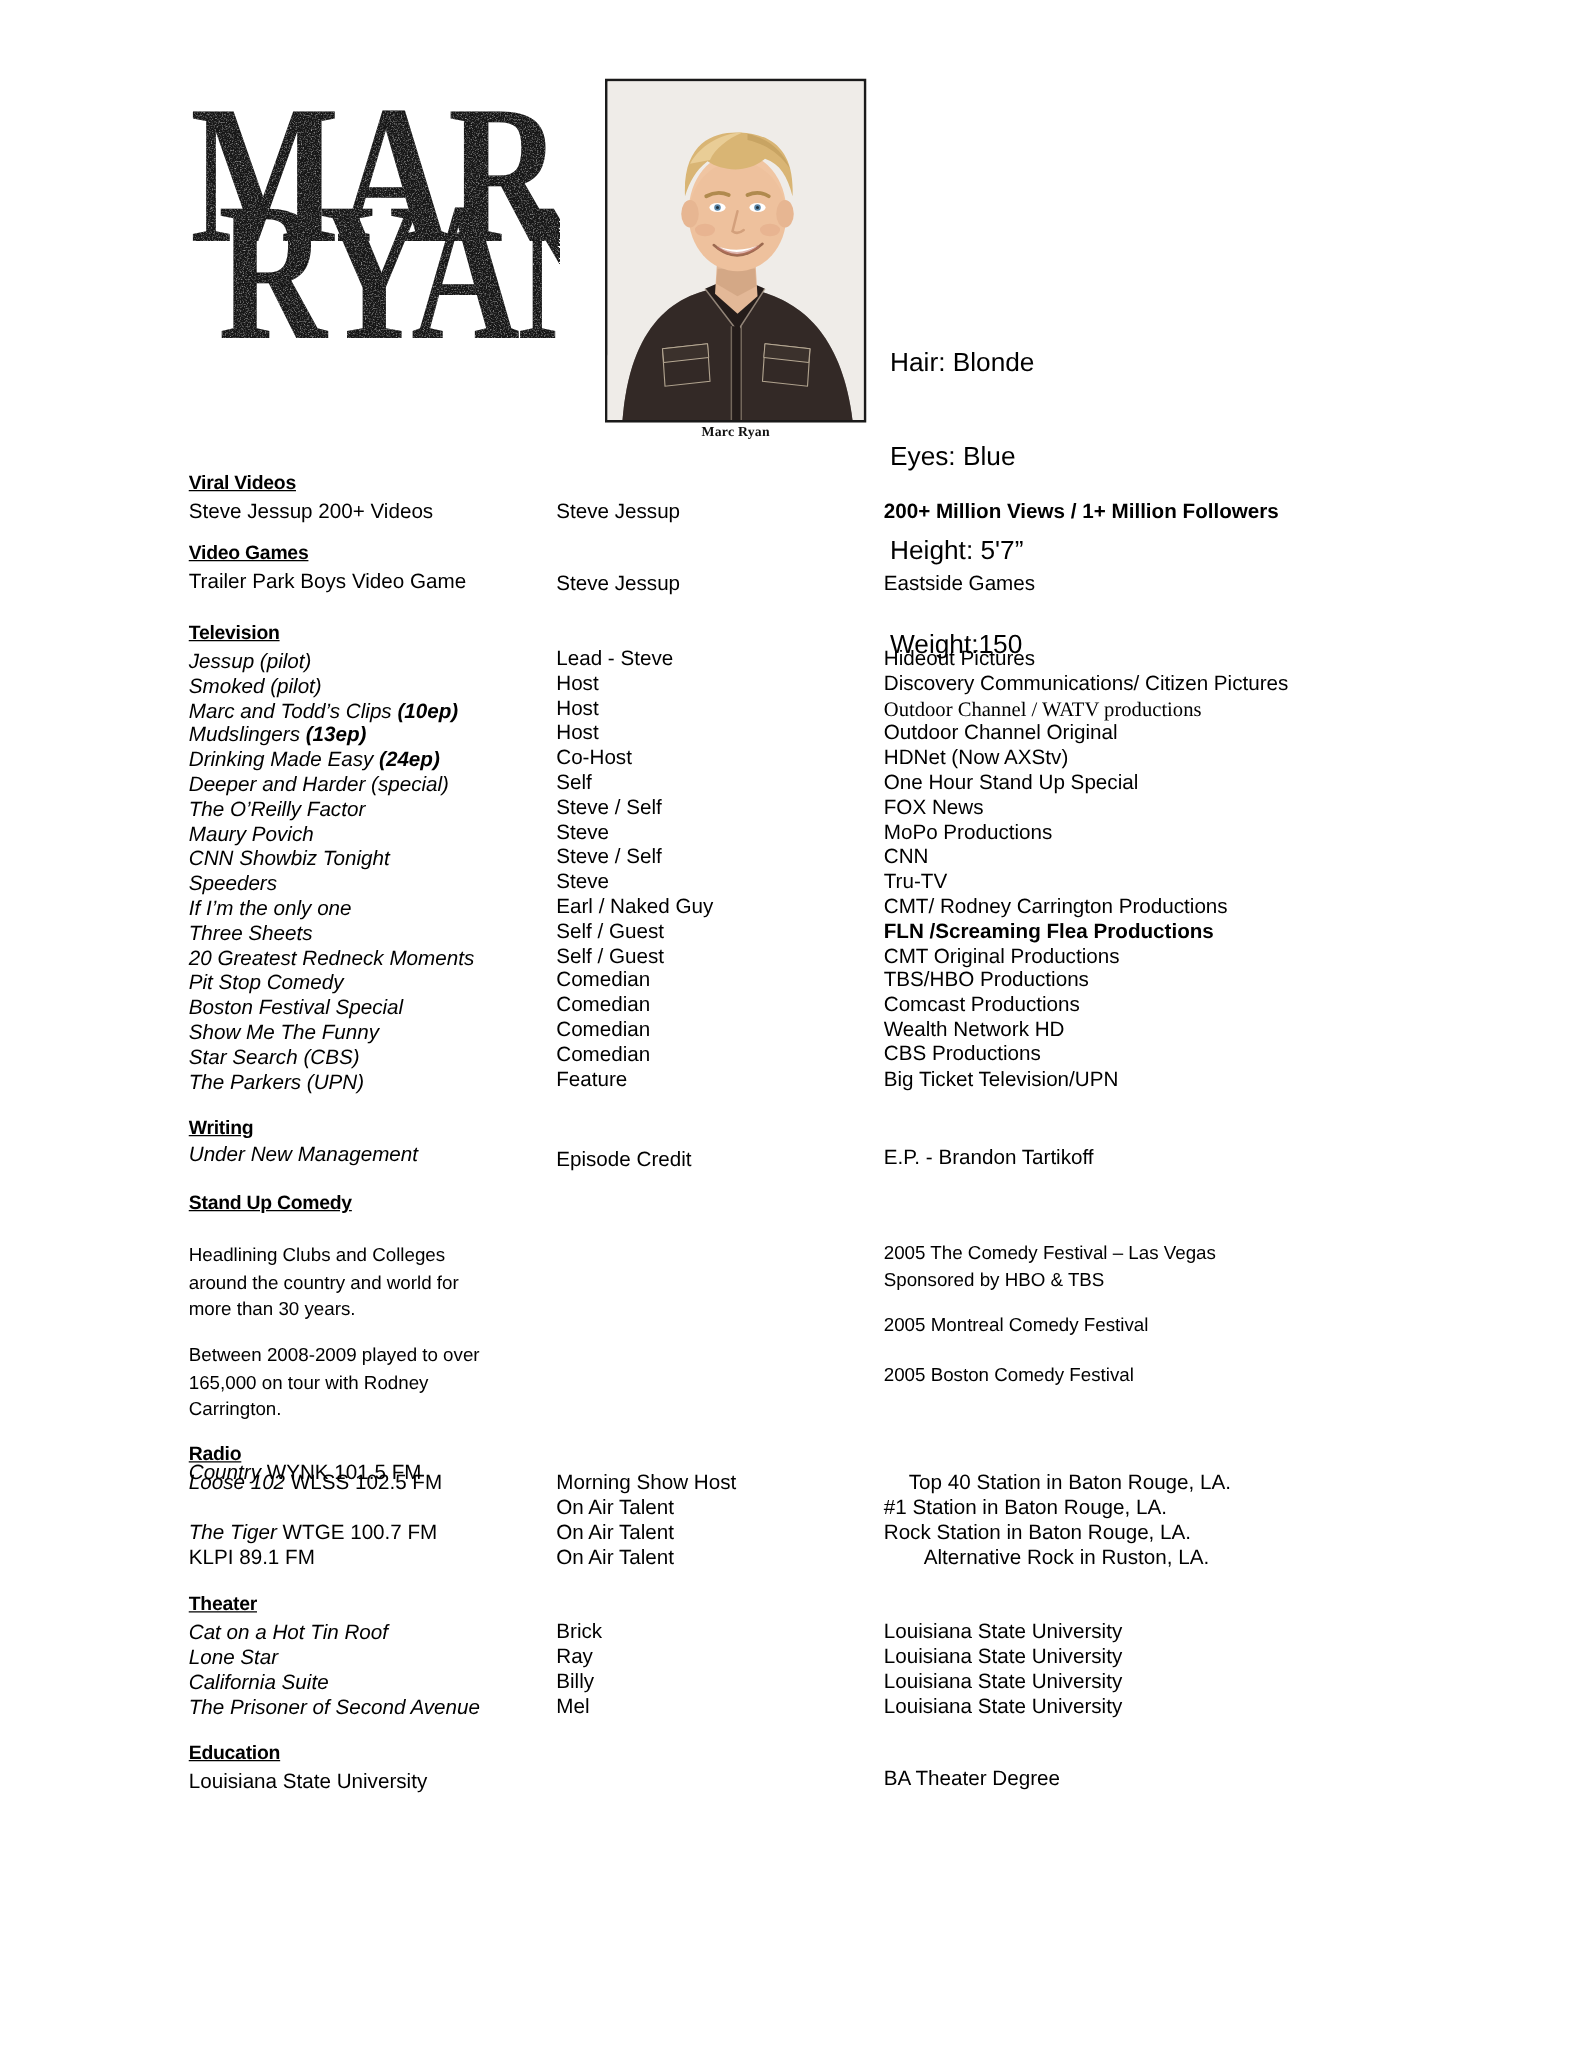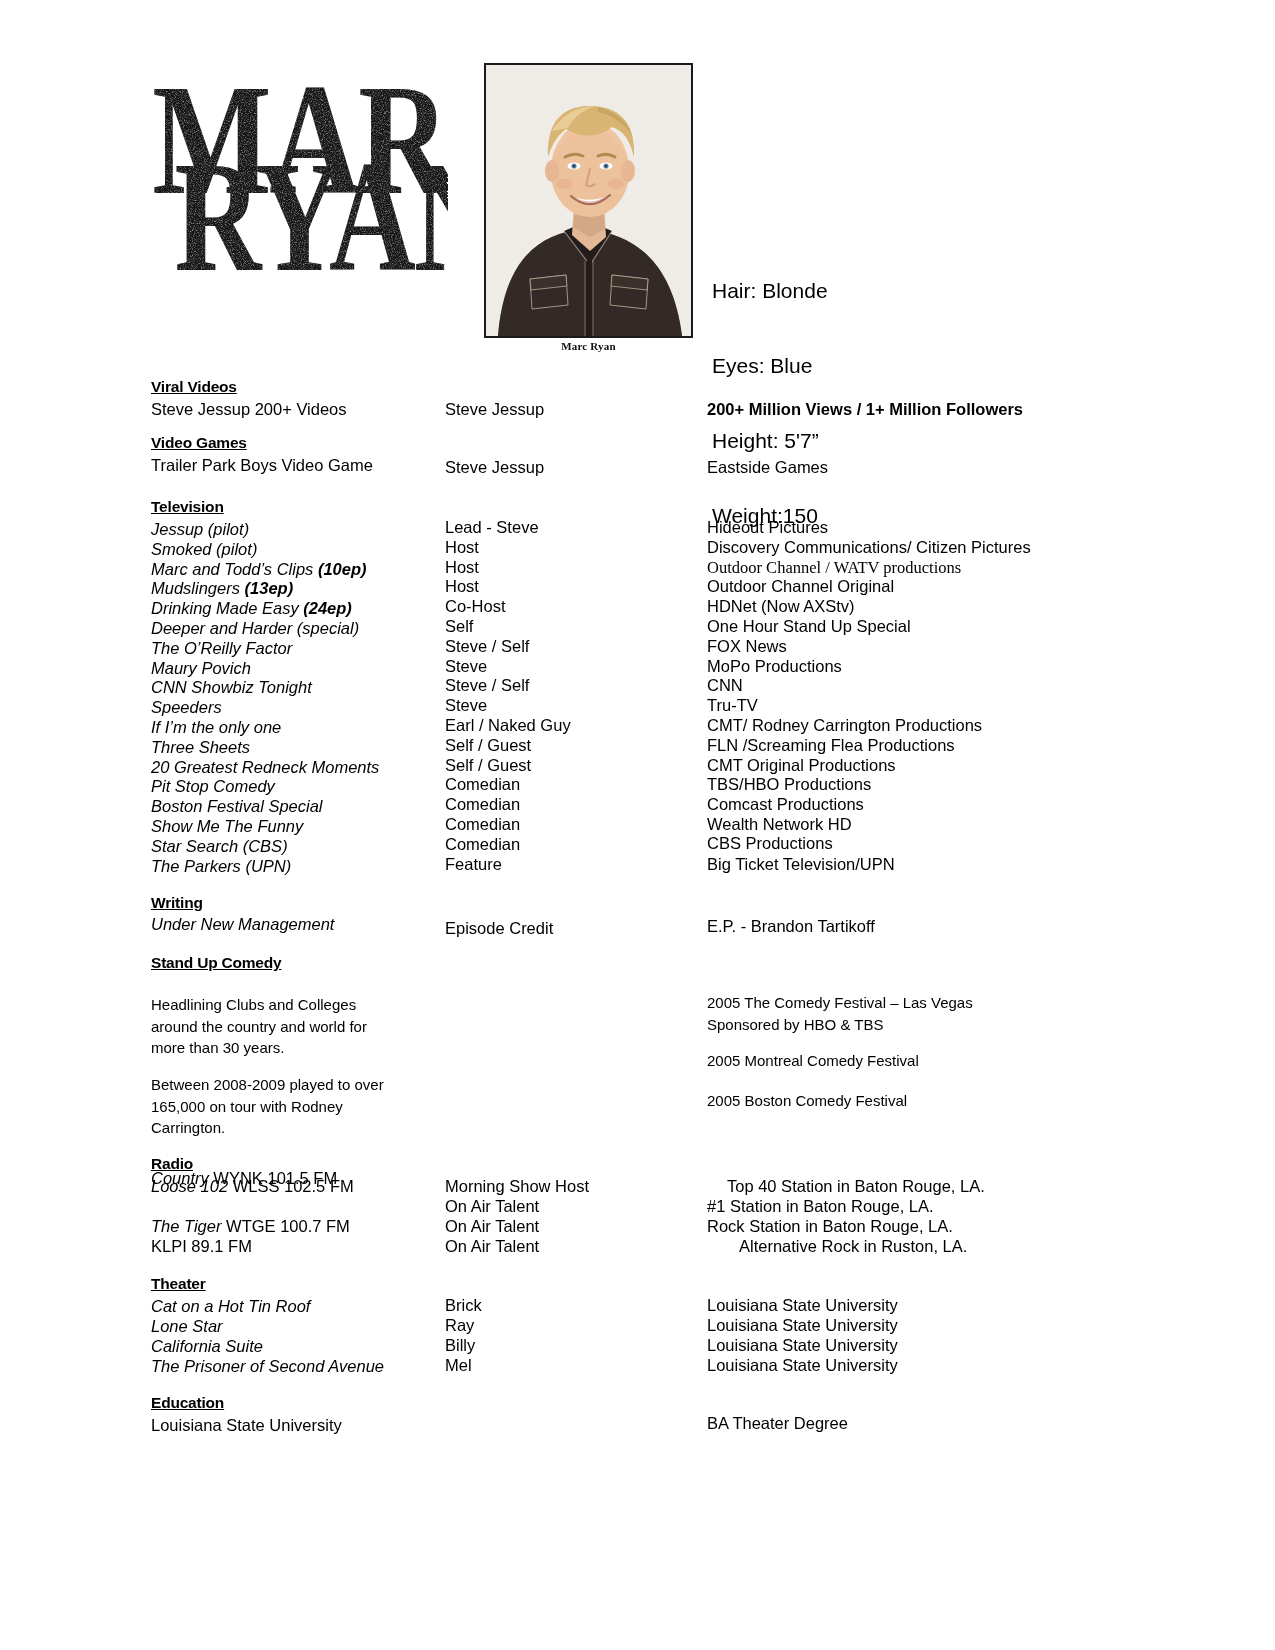--- a/index.html
+++ b/index.html
@@ -208,21 +208,21 @@
         <div class="c2" style="top: 304.4px;">Steve / Self</div>
         <div class="c3" style="top: 304.4px;">CNN</div>
         <div class="c1 ital" style="top: 326.2px;">Speeders</div>
         <div class="c2" style="top: 324.2px;">Steve</div>
         <div class="c3" style="top: 324.2px;">Tru-TV</div>
         <div class="c1 ital" style="top: 346px;">If I’m the only one</div>
         <div class="c2" style="top: 344px;">Earl / Naked Guy</div>
         <div class="c3" style="top: 344px;">CMT/ Rodney Carrington Productions</div>
         <div class="c1 ital" style="top: 365.8px;">Three Sheets</div>
         <div class="c2" style="top: 363.8px;">Self / Guest</div>
-        <div class="c3" style="top: 363.8px;">FLN /Screaming Flea Productions</div>
+        <div class="c3" style="top: 363.8px; font-weight: bold;">FLN /Screaming Flea Productions</div>
         <div class="c1 ital" style="top: 385.6px;">20 Greatest Redneck Moments</div>
         <div class="c2" style="top: 383.6px;">Self / Guest</div>
         <div class="c3" style="top: 383.6px;">CMT Original Productions</div>
         <div class="c1 ital" style="top: 405.4px;">Pit Stop Comedy</div>
         <div class="c2" style="top: 403.4px;">Comedian</div>
         <div class="c3" style="top: 403.4px;">TBS/HBO Productions</div>
         <div class="c1 ital" style="top: 425.2px;">Boston Festival Special</div>
         <div class="c2" style="top: 423.2px;">Comedian</div>
         <div class="c3" style="top: 423.2px;">Comcast Productions</div>
         <div class="c1 ital" style="top: 445px;">Show Me The Funny</div>

